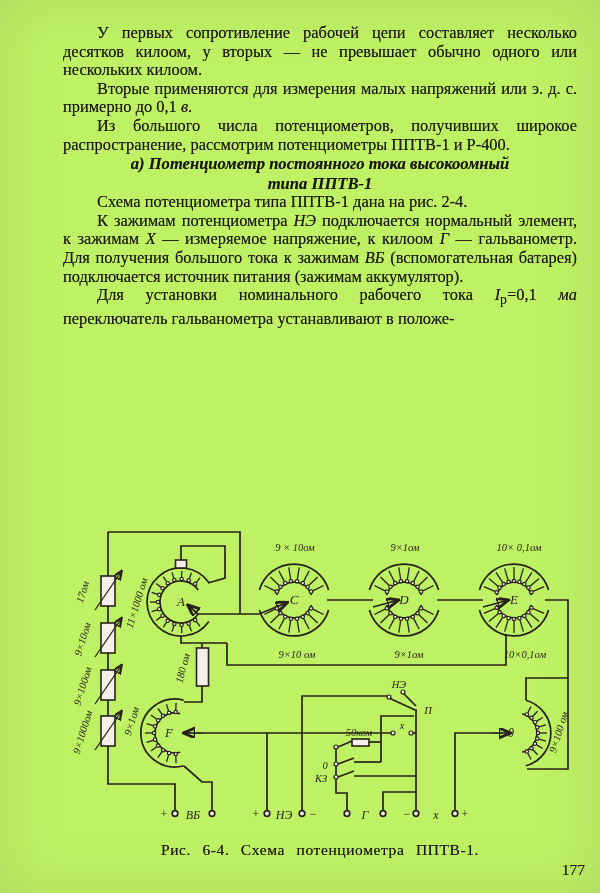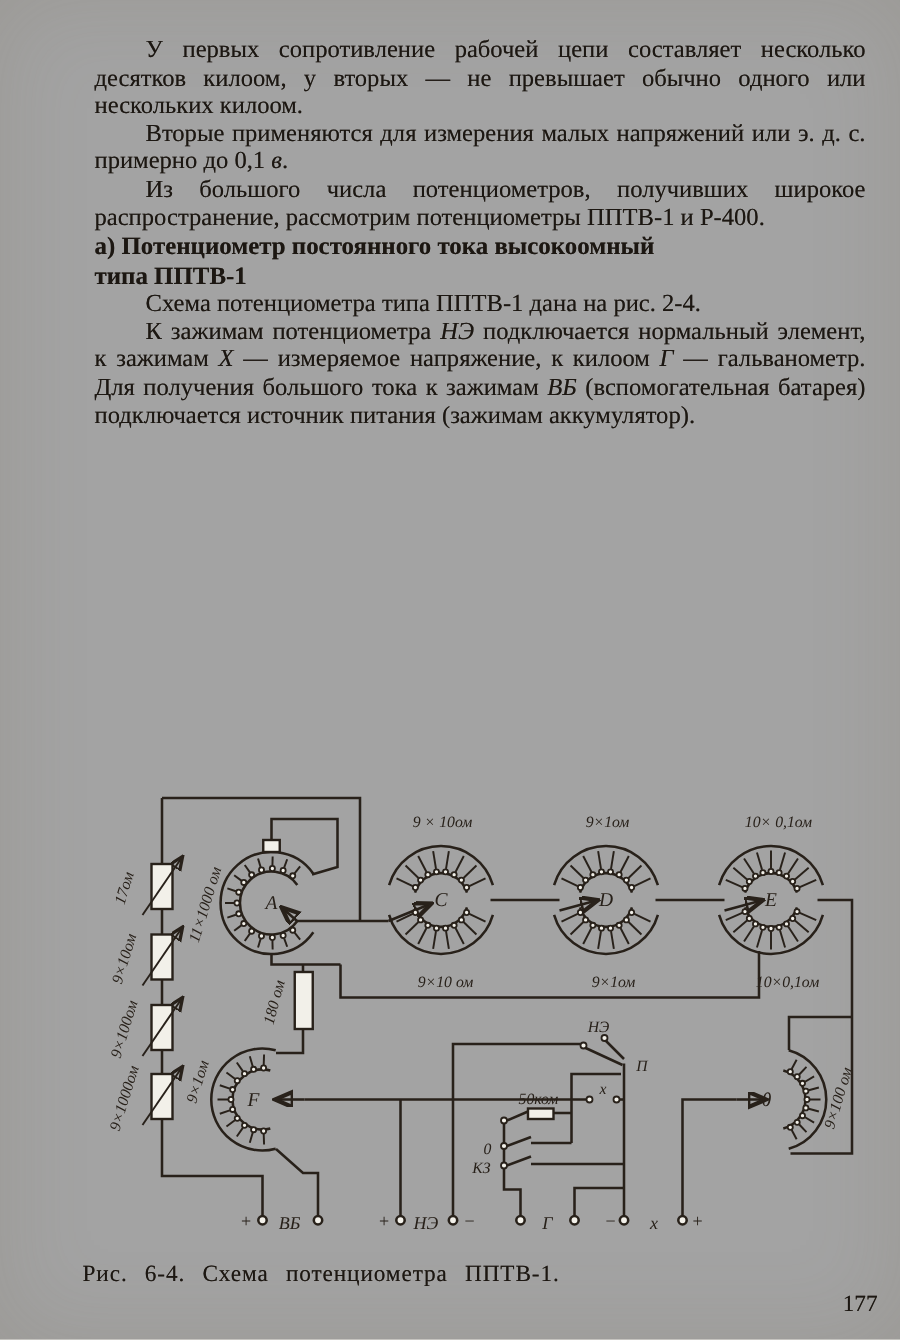--- a/index.html
+++ b/index.html
@@ -1,24 +1,24 @@
 <!DOCTYPE html>
 <html lang="ru"><head>
 <meta charset="utf-8">
 <style>
   html,body{margin:0;padding:0;background:#e8e6df;}
-  .page{position:relative;width:600px;height:893px;background:#a3a3a3;overflow:hidden;
+  .page{position:relative;width:600px;height:893px;background:#bef264;overflow:hidden;
         font-family:"Liberation Serif","DejaVu Serif",serif;color:#1c1712;
         box-shadow:inset 0 0 60px rgba(120,110,90,.18);}
   .textcol{position:absolute;left:63px;top:24px;width:514px;
            font-size:16.4px;line-height:18.6px;text-align:justify;
            text-shadow:0 0 .4px rgba(25,18,8,.6);}
   .textcol p{margin:0;text-indent:34px;}
-  .heading{margin:15px 0 12px 0;font-weight:bold;font-size:16.6px;line-height:19.5px;text-indent:0 !important;}
-  .caption{position:absolute;left:55px;top:841px;width:530px;text-align:left;
+  .heading{margin:15px 0 12px 0;text-align:center;font-weight:bold;font-size:16.6px;line-height:19.5px;text-indent:0 !important;font-style:italic;}
+  .caption{position:absolute;left:55px;top:841px;width:530px;text-align:center;
            font-size:15.5px;letter-spacing:.6px;word-spacing:7px;text-shadow:0 0 .4px rgba(25,18,8,.6);}
   .pageno{position:absolute;right:15px;top:861px;font-size:15.5px;text-shadow:0 0 .4px rgba(25,18,8,.6);}
   svg.fig{position:absolute;left:55px;top:526px;}
   svg.fig path, svg.fig line{stroke:#28211a;stroke-width:1.7;fill:none;}
   svg.fig .thin{stroke-width:1.3;}
   svg.fig rect{fill:#f2f0e9;stroke:#28211a;stroke-width:1.6;}
   svg.fig circle.term{fill:#f2f0e9;stroke:#28211a;stroke-width:1.7;}
   svg.fig circle.ct{fill:#f2f0e9;stroke:#28211a;stroke-width:1.2;}
   svg.fig text{fill:#28211a;stroke:none;font-family:"Liberation Serif","DejaVu Serif",serif;}
   .dletter{font-size:13px;font-style:italic;text-anchor:middle;}
@@ -31,20 +31,21 @@
 
 <div class="page">
 
   <div class="textcol">
     <p><span>У первых сопротивление рабочей цепи составляет несколько десятков килоом, у вторых — не превышает обычно одного или нескольких килоом.</span></p>
     <p><span>Вторые применяются для измерения малых напряжений или э. д. с. примерно до 0,1 </span><i>в</i><span>.</span></p>
     <p><span>Из большого числа потенциометров, получивших широкое распространение, рассмотрим потенциометры ППТВ-1 и Р-400.</span></p>
     <p class="heading"><span>а) Потенциометр постоянного тока высокоомный</span><br><span>типа ППТВ-1</span></p>
     <p><span>Схема потенциометра типа ППТВ-1 дана на рис. 2-4.</span></p>
     <p><span>К зажимам потенциометра </span><i>НЭ</i><span> подключается нормальный элемент, к зажимам </span><i>X</i><span> — измеряемое напряжение, к килоом </span><i>Г</i><span> — гальванометр. Для получения большого тока к зажимам </span><i>ВБ</i><span> (вспомогательная батарея) подключается источник питания (зажимам аккумулятор).</span></p>
+    <p><span>Для установки номинального рабочего тока </span><i>I</i><sub>р</sub><span>=0,1 </span><i>ма</i><span> переключатель гальванометра устанавливают в положе-</span></p>
   </div>
 
   <svg class="fig" width="530" height="312" viewBox="0 0 530 312">
     <defs>
       <marker id="arr" markerWidth="8" markerHeight="8" refX="6" refY="3" orient="auto">
         <path d="M0,0 L7,3 L0,6 Z" fill="#28211a" stroke="none"></path>
       </marker>
     </defs>
 
     <g>

